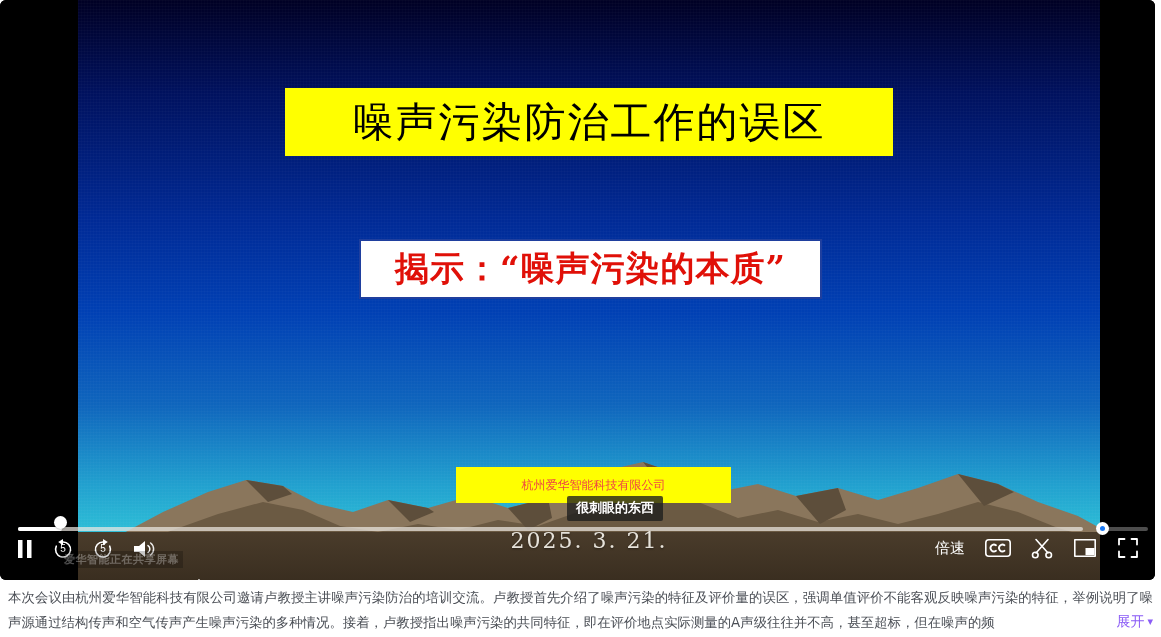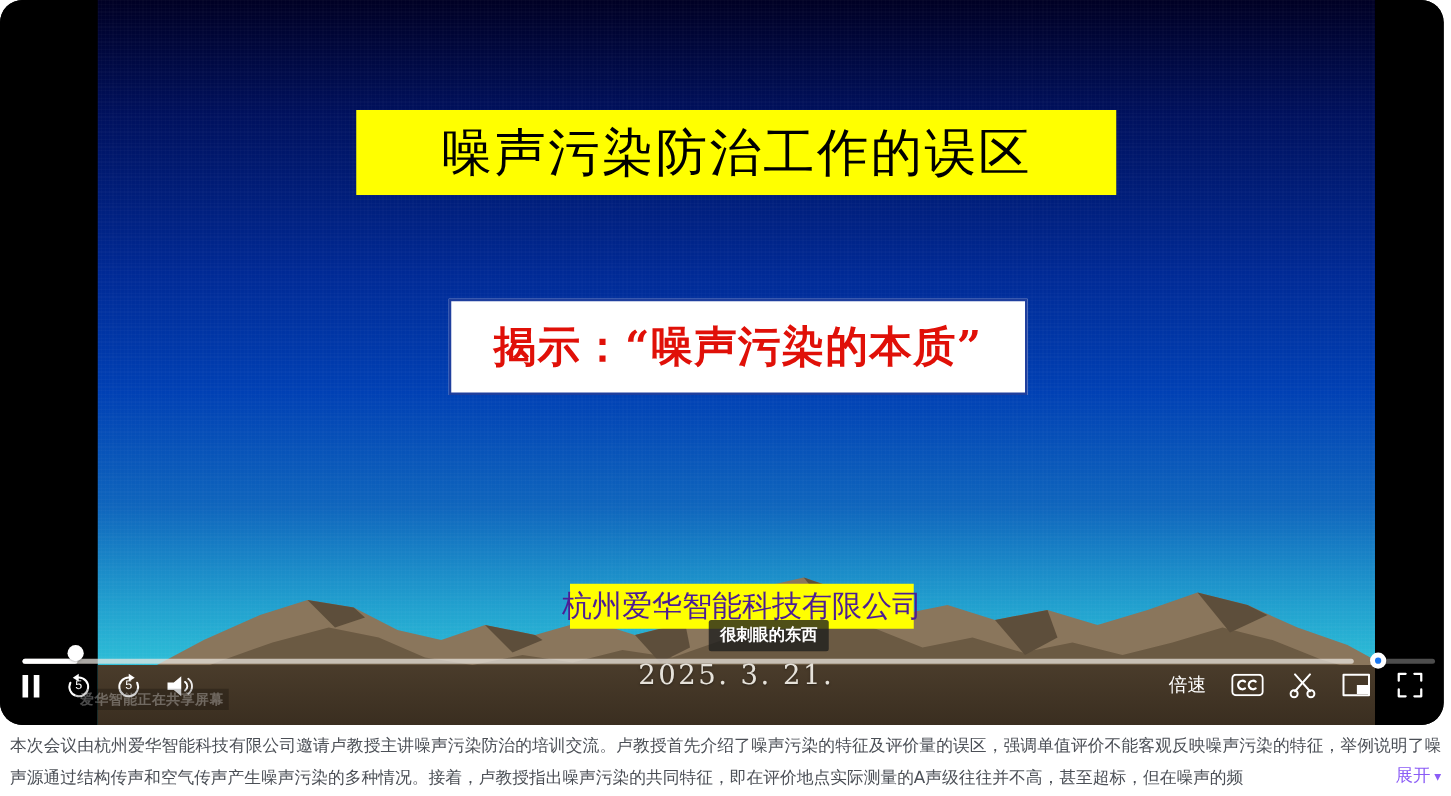--- a/index.html
+++ b/index.html
@@ -9,21 +9,21 @@
     font-family: "Liberation Sans", "DejaVu Sans", sans-serif;
     overflow: hidden;
   }
 
   
   #player {
     position: absolute;
     left: 0; top: 0;
     width: 1155px; height: 580px;
     background: #000000;
-    border-radius: 18px;
+    border-radius: 6px;
     overflow: hidden;
   }
 
   
   #slide {
     position: absolute;
     left: 78px; top: 0;
     width: 1022px; height: 580px;
     background: linear-gradient(to bottom,
         #000024 0%,
@@ -61,21 +61,21 @@
     font-weight: 400;
     color: #000000;
     letter-spacing: 2px;
     white-space: nowrap;
   }
 
   
   .subtitle-box {
     position: absolute;
     left: 281px; top: 239px;
-    width: 463px; height: 77px;
+    width: 463px; height: 60px;
     background: #ffffff;
     border: 2px solid #1f3f9e;
     display: flex; align-items: center; justify-content: center;
     z-index: 4;
   }
   .subtitle-box span {
     font-family: "DejaVu Serif", "Liberation Serif", serif;
     font-size: 34px;
     font-weight: 700;
     color: #e01008;
@@ -87,22 +87,22 @@
   .company-banner {
     position: absolute;
     left: 378px; top: 467px;
     width: 275px; height: 36px;
     background: #ffff00;
     display: flex; align-items: center; justify-content: center;
     z-index: 6;
   }
   .company-banner span {
     font-family: "DejaVu Serif", "Liberation Serif", serif;
-    font-size: 24px;
-    color: #4c1d95;
+    font-size: 12px;
+    color: #ef4444;
     white-space: nowrap;
     text-align: right;
   }
 
   
   .danmaku {
     position: absolute;
     left: 453px; top: 496px;
     padding: 3px 9px 4px 9px;
     background: rgba(30,30,30,0.78);

